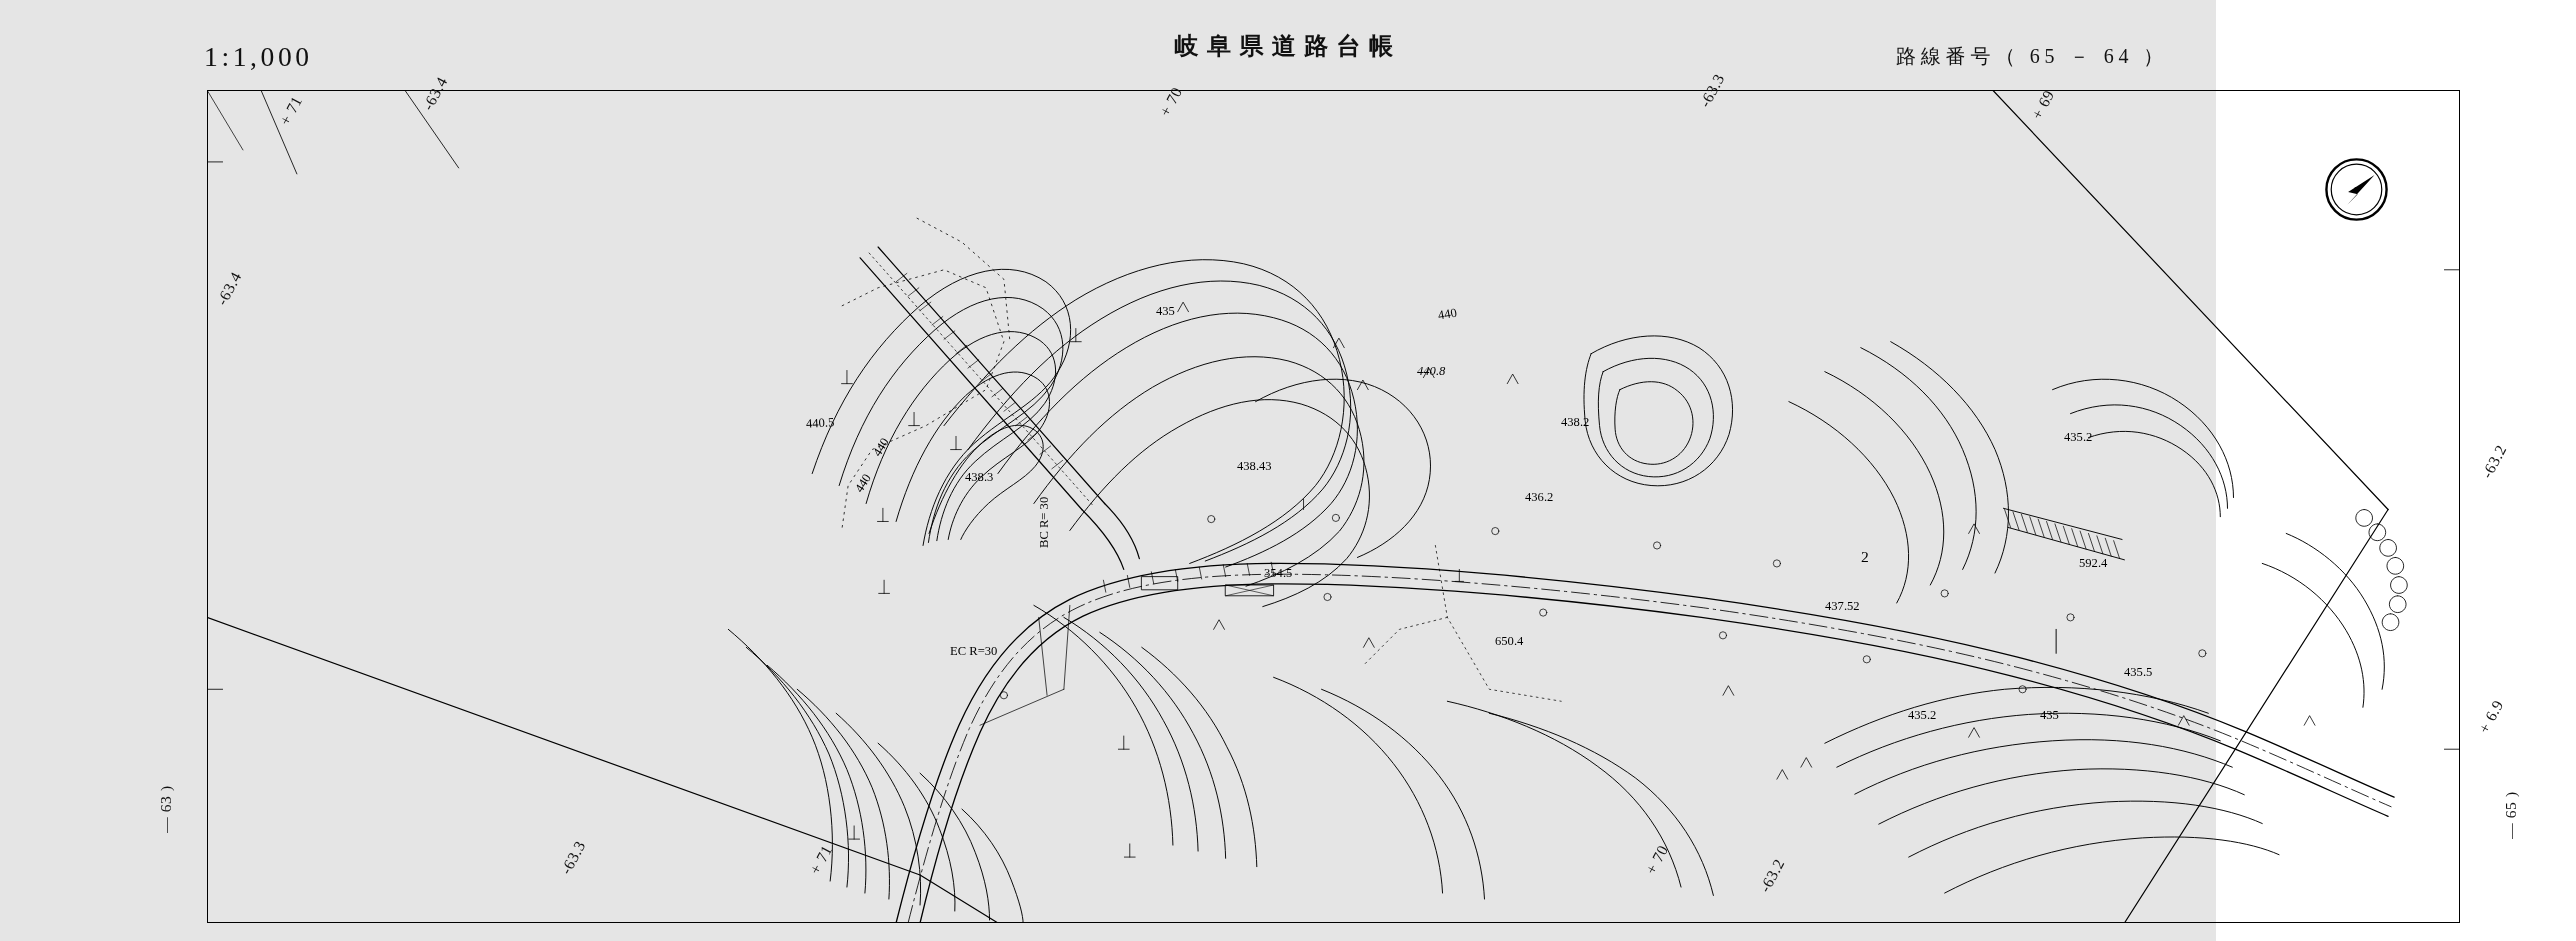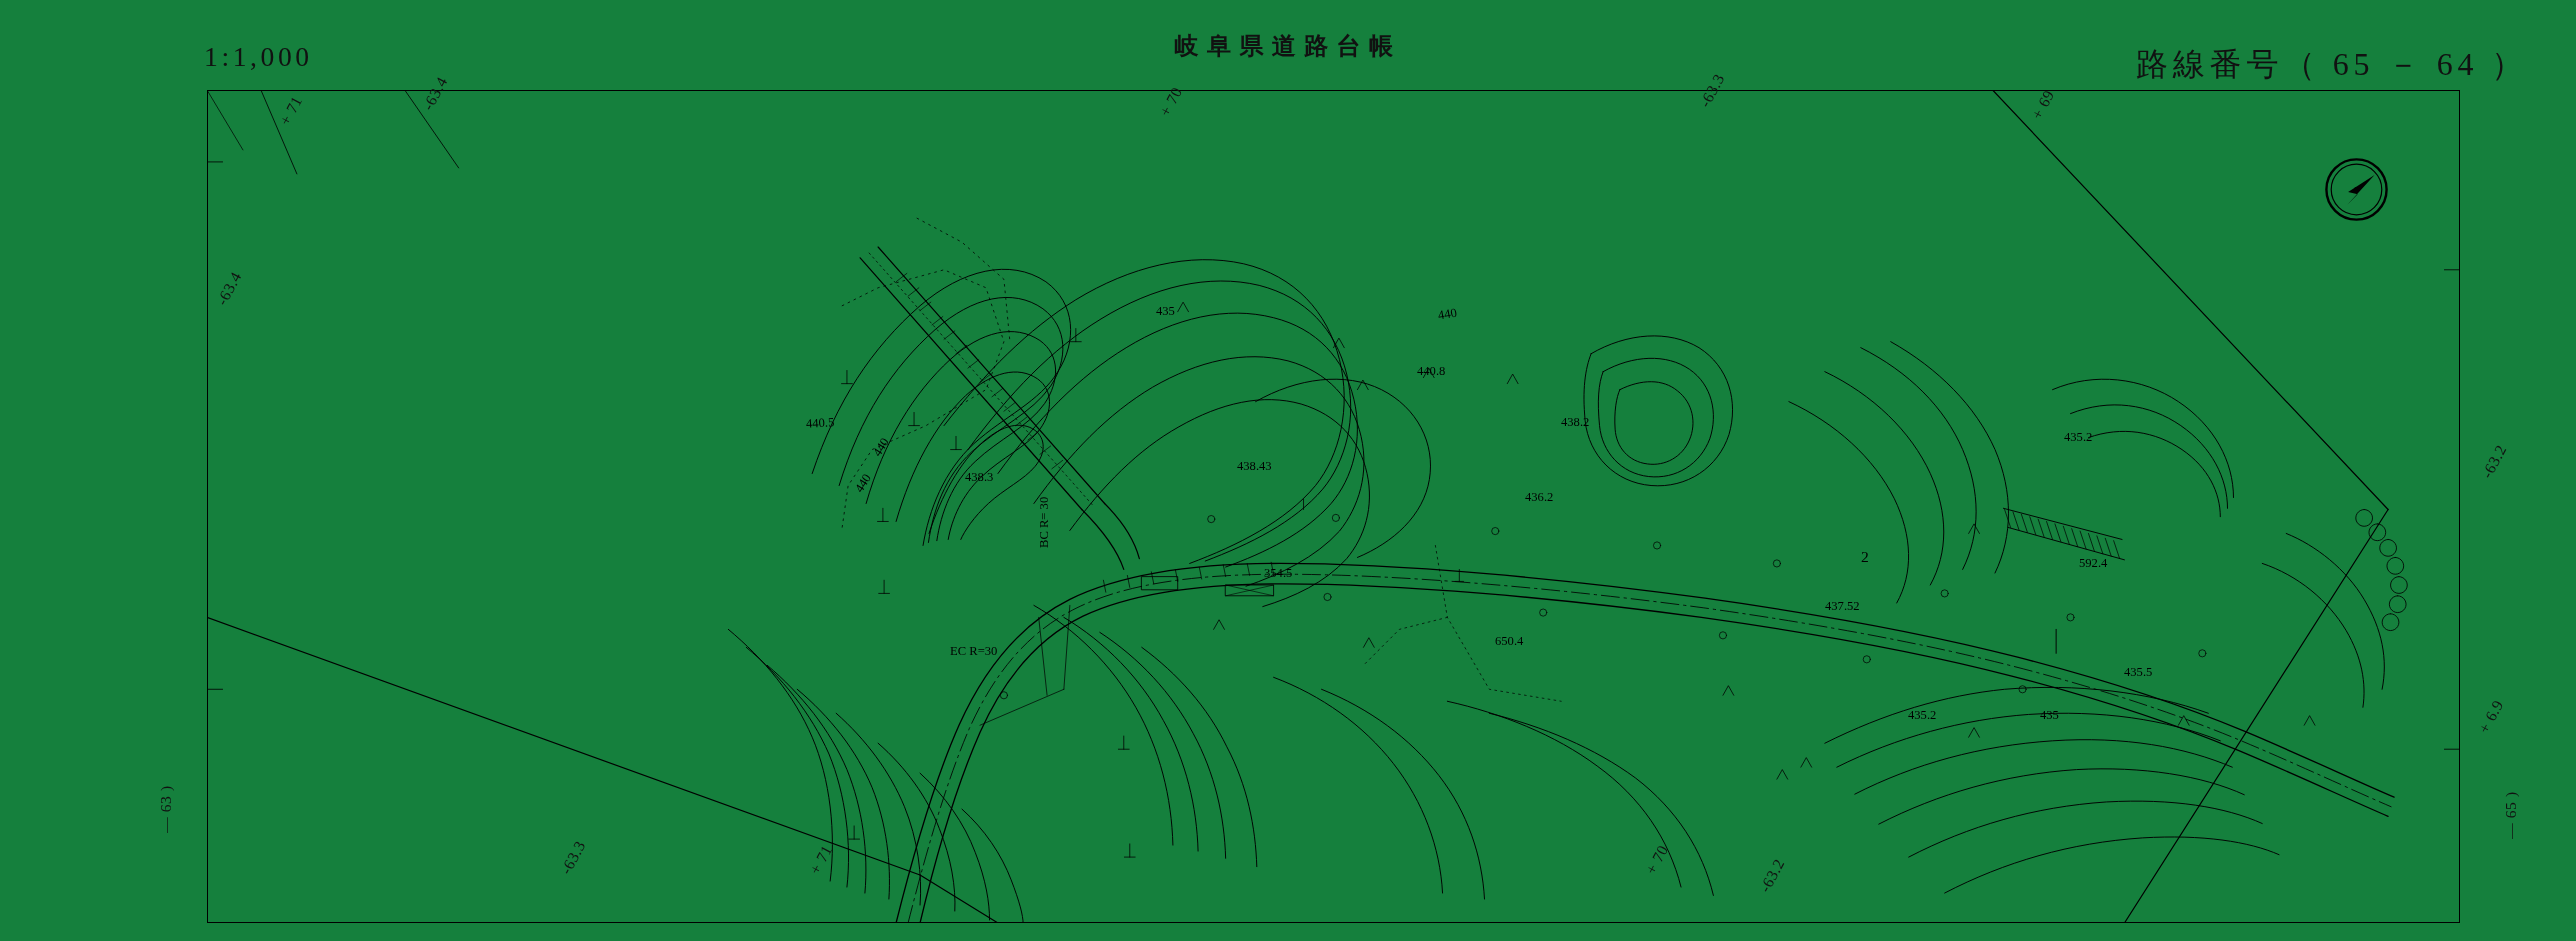--- a/index.html
+++ b/index.html
@@ -11,23 +11,23 @@
     width: 2576px;
     height: 942px;
     font-family: "Liberation Sans", sans-serif;
     color: #111111;
     overflow: hidden;
     position: relative;
   }
   #sheet {
     position: absolute;
     left: 0; top: 0;
-    width: 2576px;
+    width: 2216px;
     height: 942px;
-    background: #15803d;
+    background: #e5e5e5;
   }
   
   .hdr-scale {
     position: absolute;
     left: 204px; top: 41px;
     font-size: 27.6px;
     letter-spacing: 3.6px;
     font-family: "Liberation Serif", serif;
     white-space: nowrap;
   }
@@ -38,21 +38,21 @@
     text-align: center;
     font-size: 24px;
     font-weight: bold;
     letter-spacing: 8.4px;
     font-family: "DejaVu Sans", sans-serif;
     white-space: nowrap;
   }
   .hdr-route {
     position: absolute;
     right: 48px; top: 43px;
-    font-size: 32px;
+    font-size: 20px;
     letter-spacing: 4.8px;
     font-family: "Liberation Serif", serif;
     white-space: nowrap;
   }
   
   .frame {
     position: absolute;
     left: 207px; top: 90px;
     width: 2253px;
     height: 833px;
@@ -382,21 +382,21 @@
   <div class="glabel rot-bot" style="left:557px; top:869px;">-63.3</div>
   <div class="glabel rot-bot" style="left:806px; top:869px;">+ 71</div>
   <div class="glabel rot-bot" style="left:1642px; top:869px;">+ 70</div>
   <div class="glabel rot-bot" style="left:1756px; top:887px;">-63.2</div>
 
   <div class="mlabel" style="left:806px; top:416px; transform:rotate(-3deg);">440.5</div>
   <div class="mlabel" style="left:872px; top:440px; transform:rotate(-58deg);">440</div>
   <div class="mlabel" style="left:854px; top:476px; transform:rotate(-58deg);">440</div>
   <div class="mlabel" style="left:1156px; top:304px;">435</div>
   <div class="mlabel" style="left:1438px; top:307px; transform:rotate(-10deg);">440</div>
-  <div class="mlabel" style="left:1417px; top:364px;">440.8</div>
+  <div class="mlabel" style="left:1417px; top:364px;font-style:italic;">440.8</div>
   <div class="mlabel" style="left:1561px; top:367px;margin-top:48px;">438.2</div>
   <div class="mlabel" style="left:965px; top:470px;">438.3</div>
   <div class="mlabel" style="left:1237px; top:459px;">438.43</div>
   <div class="mlabel" style="left:1525px; top:490px;">436.2</div>
   <div class="mlabel" style="left:1264px; top:566px;">354.5</div>
   <div class="mlabel" style="left:1495px; top:634px;">650.4</div>
   <div class="mlabel" style="left:1825px; top:599px;">437.52</div>
   <div class="mlabel" style="left:2079px; top:556px;">592.4</div>
   <div class="mlabel" style="left:2064px; top:430px;">435.2</div>
   <div class="mlabel" style="left:2124px; top:665px;">435.5</div>

